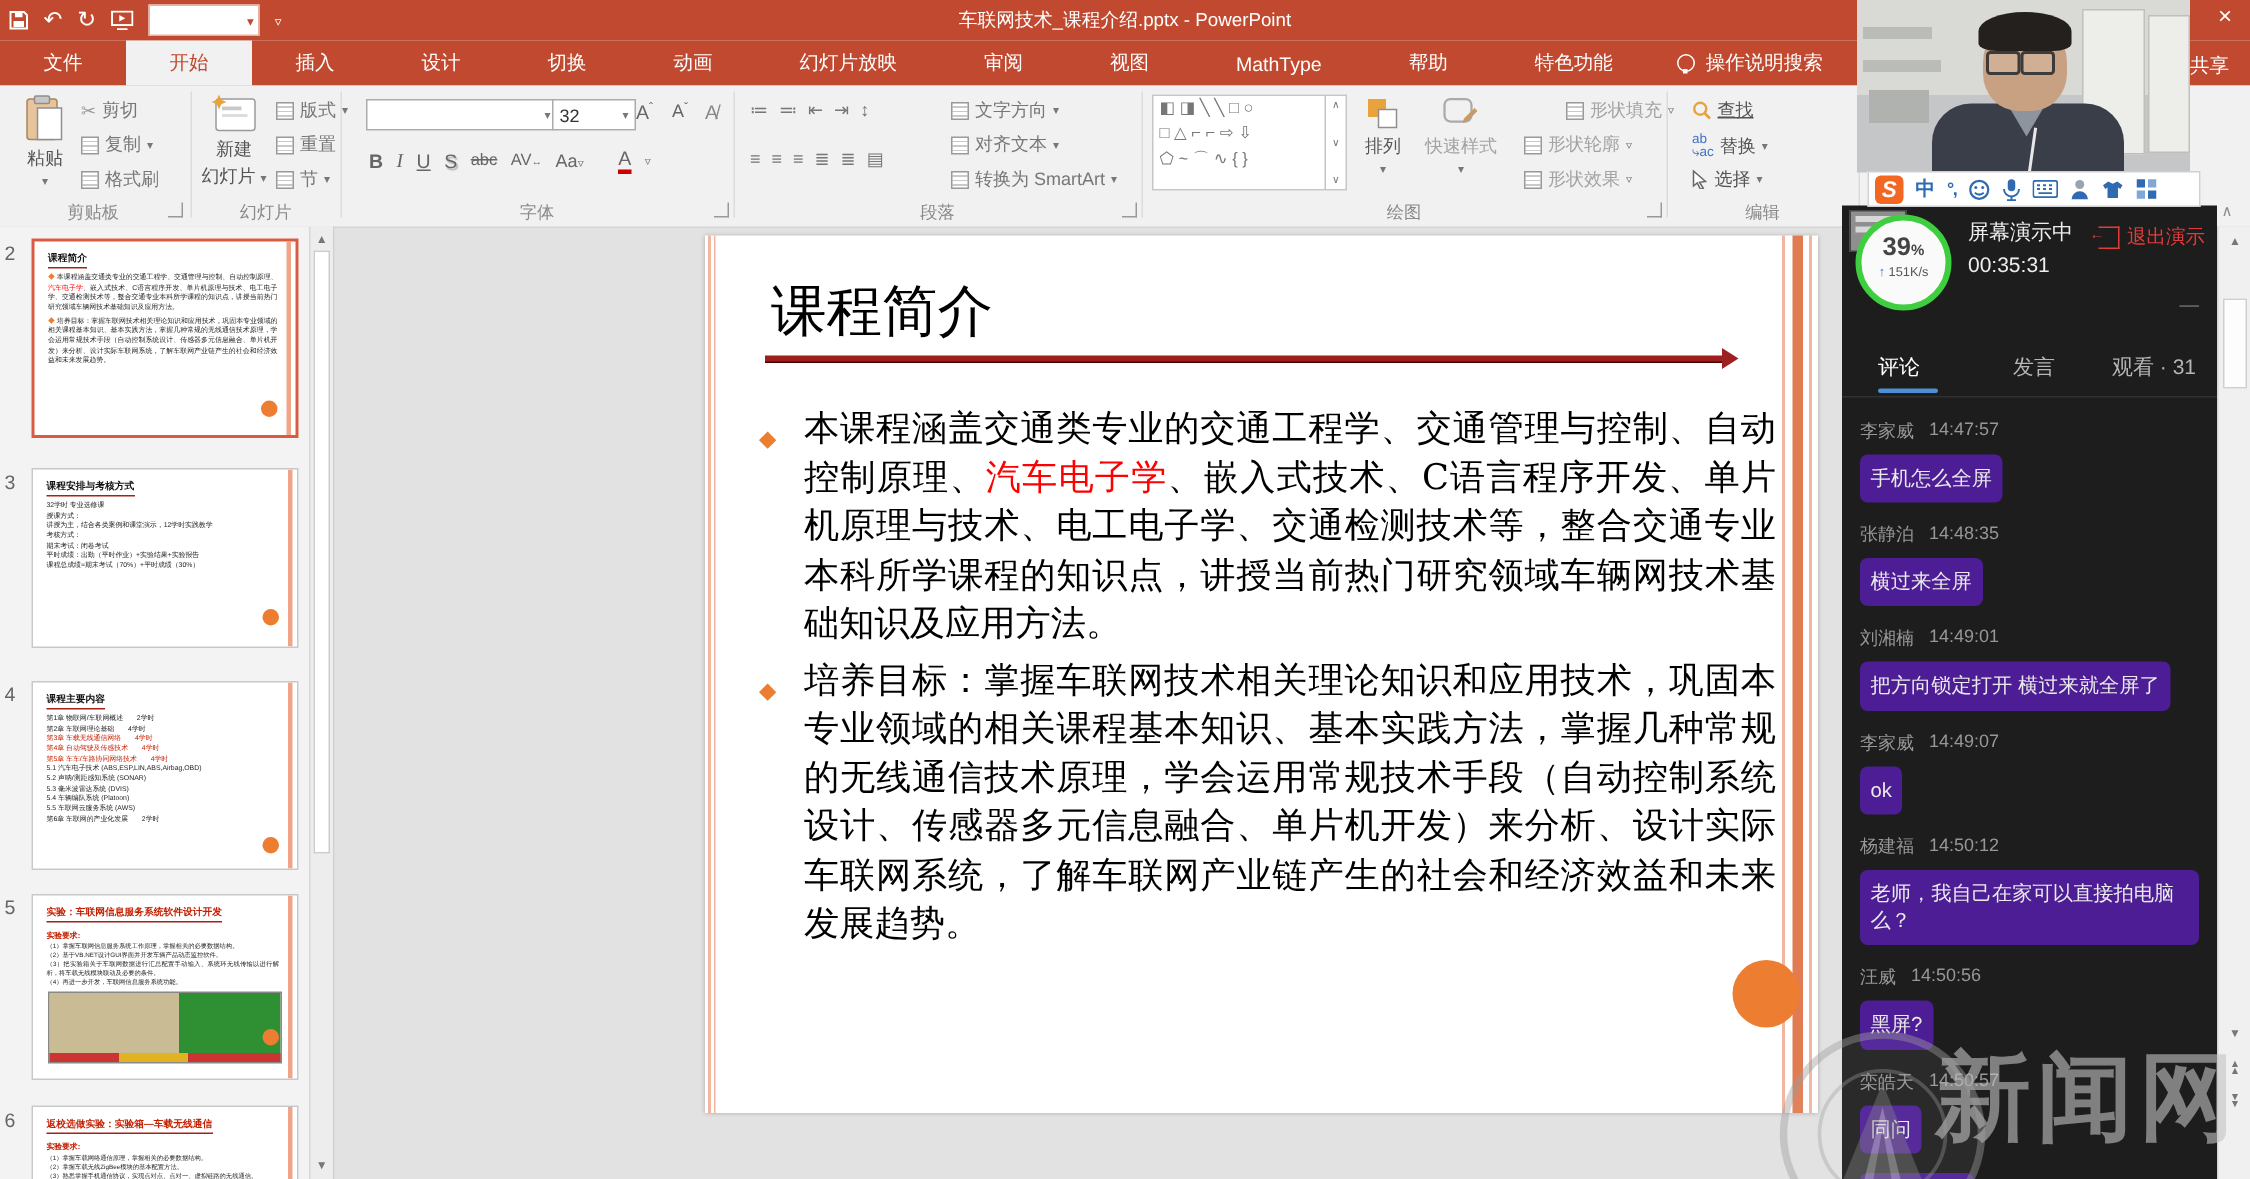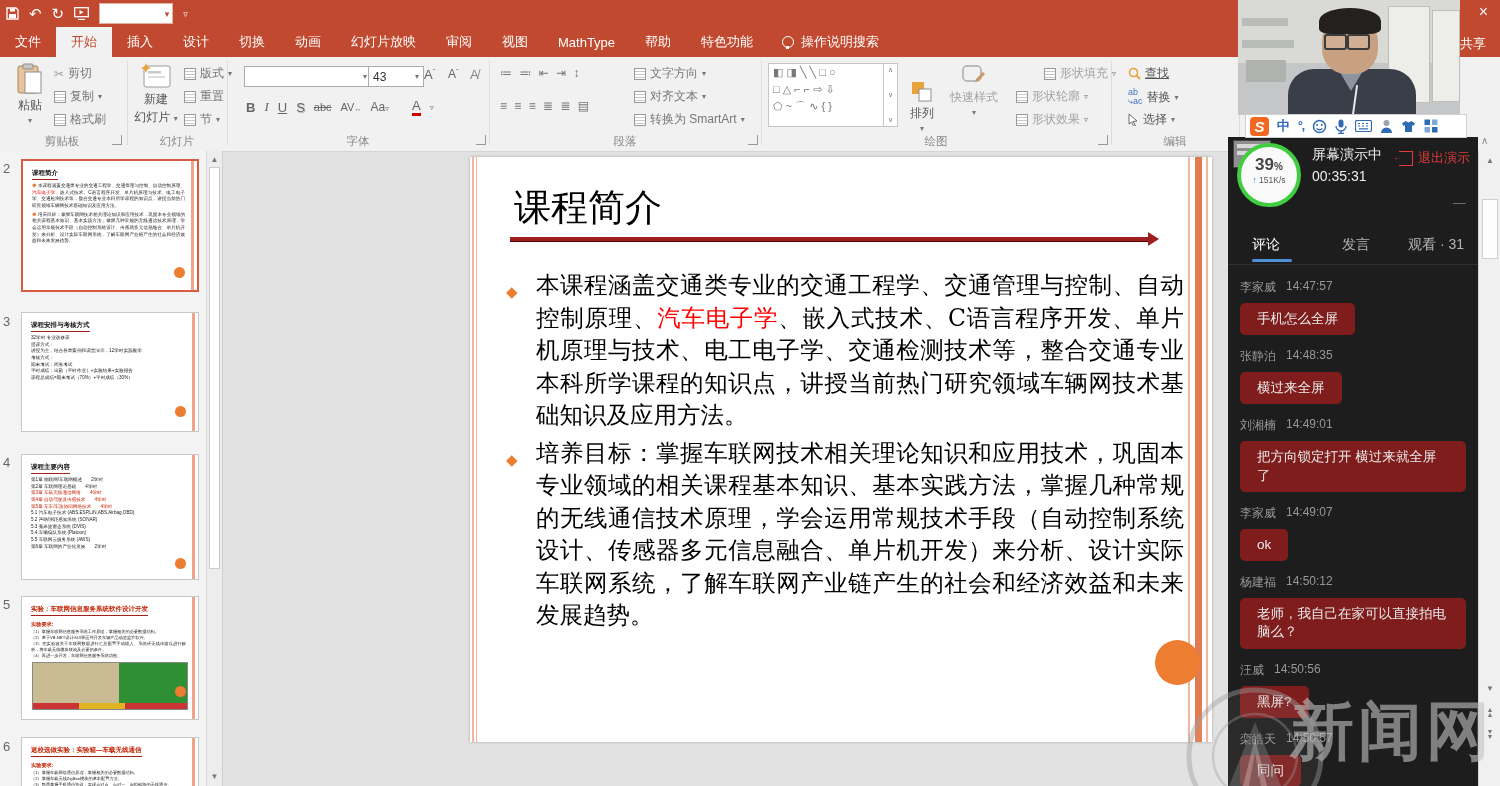--- a/index.html
+++ b/index.html
@@ -10,21 +10,21 @@
   .titlebar{left:0;top:0;width:1500px;height:27px;background:#C1492F;color:#fff;z-index:1;}
   .tb-title{left:0;right:0;top:5px;text-align:center;font-size:12.5px;color:#fff;}
   .qat{left:6px;top:3px;display:flex;align-items:center;gap:10px;height:21px;}
   .qat svg{display:block;}
   .qat-combo{width:72px;height:19px;background:#fff;border:1px solid #E8B09F;display:flex;align-items:center;justify-content:flex-end;}
   .qat-combo span{color:#C1492F;font-size:9px;margin-right:3px;}
   .tb-close{right:12px;top:3px;color:#fff;font-size:16px;}
   .glyph-sm{font-size:15px;color:#fff;line-height:1;}
   
   .tabrow{left:0;top:27px;width:1500px;height:30px;background:#C1492F;display:flex;align-items:stretch;z-index:1;font-size:13px;color:#fff;}
-  .rtab{display:flex;align-items:center;padding:0 15px;cursor:default;white-space:nowrap;}
+  .rtab{display:flex;align-items:center;padding:0 29px;cursor:default;white-space:nowrap;}
   .rtab.active{background:#F1F1F1;color:#C1492F;}
   .searchbox{display:flex;align-items:center;gap:7px;margin-left:14px;}
   .bulb{width:10px;height:10px;border:1.5px solid #fff;border-radius:50%;position:relative;}
   .bulb:after{content:"";position:absolute;left:2.5px;top:9px;width:3px;height:3px;background:#fff;}
   .share-lbl{right:14px;top:35px;color:#fff;font-size:13px;z-index:1;}
   
   .ribbon{left:0;top:57px;width:1500px;height:94px;background:#F1F1F1;border-bottom:1px solid #D5D5D5;z-index:1;color:#555;font-size:12px;}
   .gdiv{top:4px;width:1px;height:84px;background:#DCDCDC;}
   .glabel{top:77px;font-size:11.5px;color:#8a8a8a;text-align:center;}
   .launcher{top:78px;width:9px;height:9px;border-right:1px solid #999;border-bottom:1px solid #999;font-size:7px;color:#999;}
@@ -94,21 +94,21 @@
   .exit-ic{width:13px;height:13px;border:1.5px solid #E03C3C;border-left:none;position:relative;}
   .exit-ic:after{content:"←";position:absolute;left:-6px;top:-1px;font-size:10px;color:#E03C3C;}
   .panel-dash{right:12px;top:58px;color:#777;font-size:13px;}
   .ctabs{left:0;top:93px;width:250px;height:34px;border-bottom:1px solid #313131;}
   .ctab{position:absolute;top:6px;font-size:14px;color:#B5B5B5;}
   .ctab.active{color:#FFF;}
   .ctab-underline{position:absolute;left:24px;top:29px;width:40px;height:3px;background:#4E8FD5;border-radius:2px;}
   .msgs{left:0;top:128px;width:250px;bottom:0;padding:14px 12px 0 12px;box-sizing:border-box;}
   .mrow{margin-bottom:13px;}
   .mname{font-size:12px;color:#979797;display:flex;gap:10px;margin-bottom:7px;}
-  .mbub{display:inline-block;max-width:215px;background:#7f1d1d;border-radius:5px;padding:7px 17px;font-size:13.5px;color:#EAEAEA;line-height:1.35;}
+  .mbub{display:inline-block;max-width:215px;background:#4c1d95;border-radius:5px;padding:7px 7px;font-size:13.5px;color:#EAEAEA;line-height:1.35;}
   
   .webcam{left:1238px;top:0;width:222px;height:115px;overflow:hidden;z-index:6;background:linear-gradient(#D9D9D5 0 55%,#C4C6C8 55% 100%);}
   .wc-door{position:absolute;background:#EDEDEA;border:1px solid #BFBFBC;}
   .wc-shelf{position:absolute;background:#B9BCB9;}
   .wc-torso{position:absolute;left:50px;bottom:-6px;width:128px;height:52px;background:#3A3E48;border-radius:26px 26px 0 0;}
   .wc-collar{position:absolute;left:100px;bottom:24px;width:26px;height:22px;background:#8E949E;clip-path:polygon(50% 100%,0 0,100% 0);}
   .wc-head{position:absolute;left:84px;top:14px;width:56px;height:60px;background:#C8A183;border-radius:46% 46% 42% 42%;}
   .wc-hair{position:absolute;left:81px;top:8px;width:62px;height:26px;background:#23201E;border-radius:50% 50% 20% 20%;}
   .wc-glass{position:absolute;top:34px;width:19px;height:12px;border:2px solid #3B3B3B;border-radius:3px;background:rgba(255,255,255,.15);}
   .wc-wire{position:absolute;left:116px;bottom:0;width:2px;height:30px;background:#E8E8E8;transform:rotate(8deg);}
@@ -139,20 +139,21 @@
       <svg width="15" height="13" viewBox="0 0 15 13">
           <rect x="0.7" y="0.7" width="13.6" height="9" fill="none" stroke="#fff" stroke-width="1.3"></rect>
           <path d="M5.5 3l4 2.2-4 2.2z" fill="#fff"></path>
           <path d="M4 12.5h7" stroke="#fff" stroke-width="1.3"></path>
         </svg>
       <span class="qat-combo">
           <span>▾</span>
         </span>
       <span style="font-size:9px;color:#fff;">▿</span>
     </div>
+    <div class="abs tb-title">车联网技术_课程介绍.pptx  -  PowerPoint</div>
     <div class="abs tb-close">×</div>
   </div>
 
   <div class="abs tabrow">
     <div class="rtab">文件</div>
     <div class="rtab active">开始</div>
     <div class="rtab">插入</div>
     <div class="rtab">设计</div>
     <div class="rtab">切换</div>
     <div class="rtab">动画</div>
@@ -222,21 +223,21 @@
         <span class="dd">▾</span>
       </div>
     <div class="abs glabel" style="left:127px;width:100px;">幻灯片</div>
     <div class="abs gdiv" style="left:227px;"></div>
 
     <div class="abs combo" style="left:244px;top:9px;width:118px;height:19px;">
         <span></span>
         <span class="dd">▾</span>
       </div>
     <div class="abs combo" style="left:368px;top:9px;width:46px;height:19px;">
-        <span>43</span>
+        <span>32</span>
         <span class="dd">▾</span>
       </div>
     <div class="abs" style="left:424px;top:10px;font-size:13px;color:#666;"><span>A</span><span style="font-size:8px;vertical-align:top;">ˆ</span></div>
     <div class="abs" style="left:448px;top:10px;font-size:12px;color:#666;"><span>A</span><span style="font-size:8px;vertical-align:top;">ˇ</span></div>
     <div class="abs" style="left:470px;top:10px;font-size:13px;color:#888;">A̸</div>
     <div class="abs fontletters" style="left:246px;top:41px;">
       <b>B</b>
       <i style="font-family:'Liberation Serif',serif;">I</i>
       <u>U</u>
       <span style="text-shadow:1px 1px 1px #aaa;">S</span>
@@ -276,21 +277,21 @@
         <div class="galrow">◧ ◨ ╲ ╲ □ ○</div>
         <div class="galrow">□ △ ⌐ ⌐ ⇨ ⇩</div>
         <div class="galrow">⬠ ~ ⌒ ∿ { }</div>
       </div>
       <div class="galscroll" style="width:13px;">
         <span>∧</span>
         <span>∨</span>
         <span>∨</span>
       </div>
     </div>
-    <div class="abs bigbtn" style="left:902px;top:24px;width:40px;">
+    <div class="abs bigbtn" style="left:902px;top:8px;width:40px;">
       <svg width="22" height="22" viewBox="0 0 22 22">
           <rect x="1" y="1" width="12" height="12" fill="#E8A33D"></rect>
           <rect x="8" y="8" width="12" height="12" fill="#fff" stroke="#8f8f8f"></rect>
         </svg>
       <span>排列</span>
       <span class="dd">▾</span>
     </div>
     <div class="abs bigbtn grayed" style="left:948px;top:8px;width:52px;">
       <svg width="24" height="22" viewBox="0 0 24 22">
           <rect x="1" y="1" width="18" height="15" rx="4" fill="none" stroke="#aaa" stroke-width="1.5"></rect>

